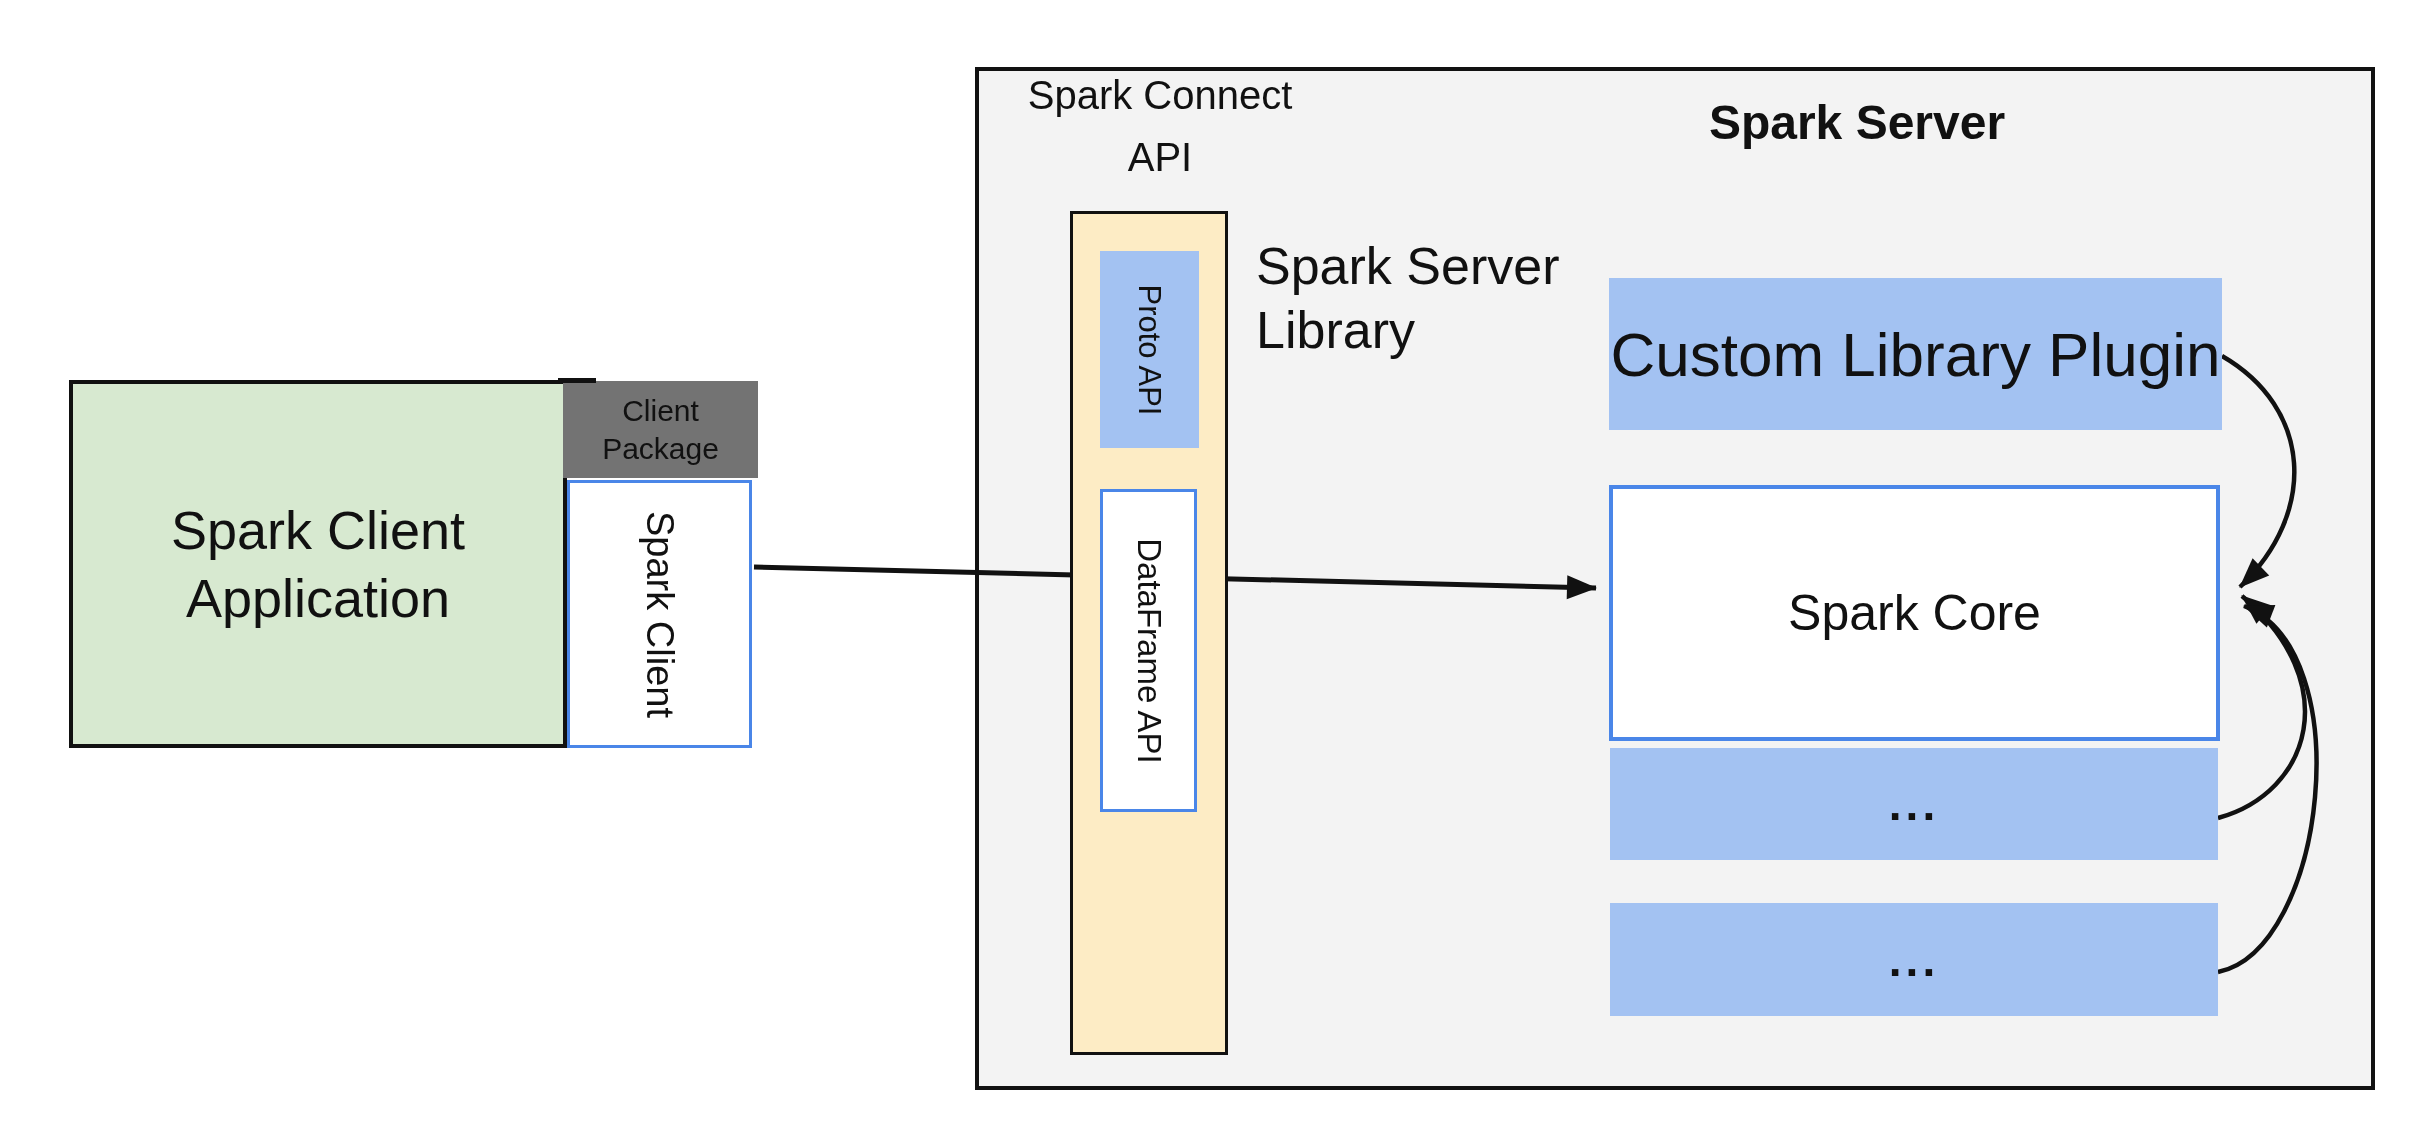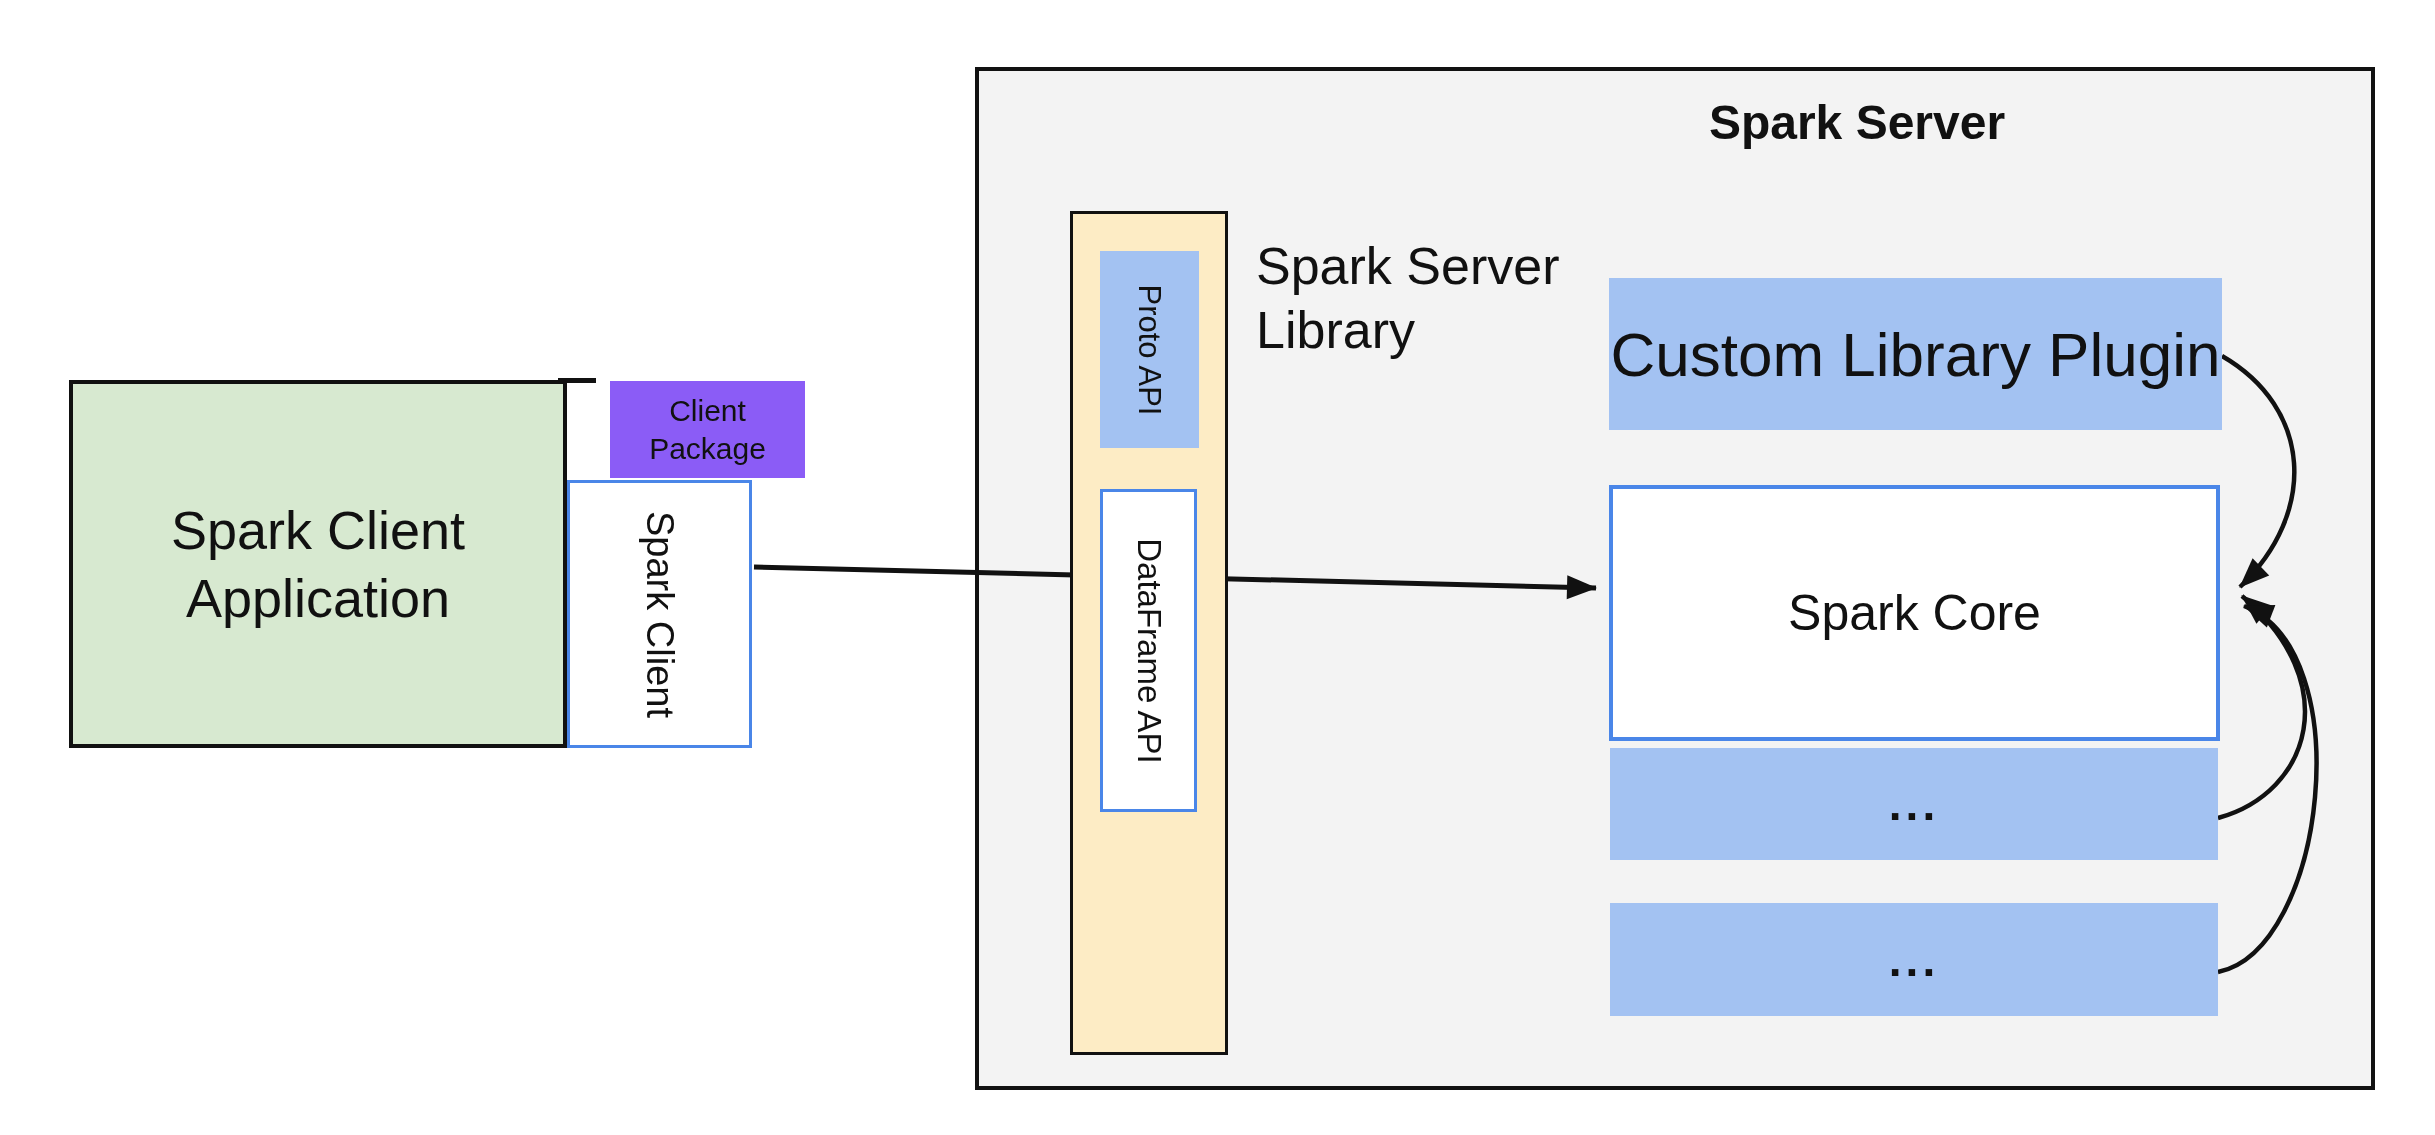--- a/index.html
+++ b/index.html
@@ -77,21 +77,21 @@
     <span class="vtext">DataFrame API</span>
   </div>
 
   <div class="abs client-app-box flexc" style="background-color: rgb(215, 233, 208);">
     <div>
       <div>Spark Client</div>
       <div>Application</div>
     </div>
   </div>
 
-  <div class="abs client-package-box flexc" style="background-color: #8b5cf6; margin-left: 47px;">
+  <div class="abs client-package-box flexc" style="background-color: #737373;">
     <div>
       <div>Client</div>
       <div>Package</div>
     </div>
   </div>
 
   <div class="abs spark-client-box flexc">
     <span class="vtext">Spark Client</span>
   </div>
 
@@ -106,20 +106,24 @@
   </div>
 
   <div class="abs dots-box-1 flexc" style="background-color: rgb(163, 194, 242);">
     <span class="dots">...</span>
   </div>
 
   <div class="abs dots-box-2 flexc" style="background-color: rgb(163, 194, 242);">
     <span class="dots">...</span>
   </div>
 
+  <div class="label label-connect-api">
+    <div>Spark Connect</div>
+    <div>API</div>
+  </div>
 
   <div class="label label-server-title">Spark Server</div>
 
   <div class="label label-server-library">
     <div>Spark Server</div>
     <div>Library</div>
   </div>
 
 </div>
 

